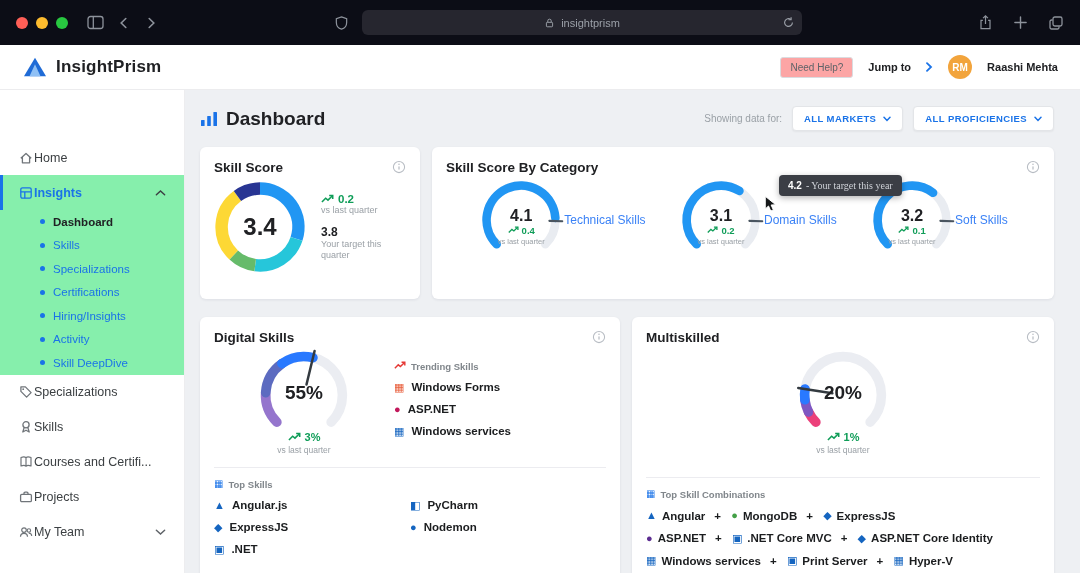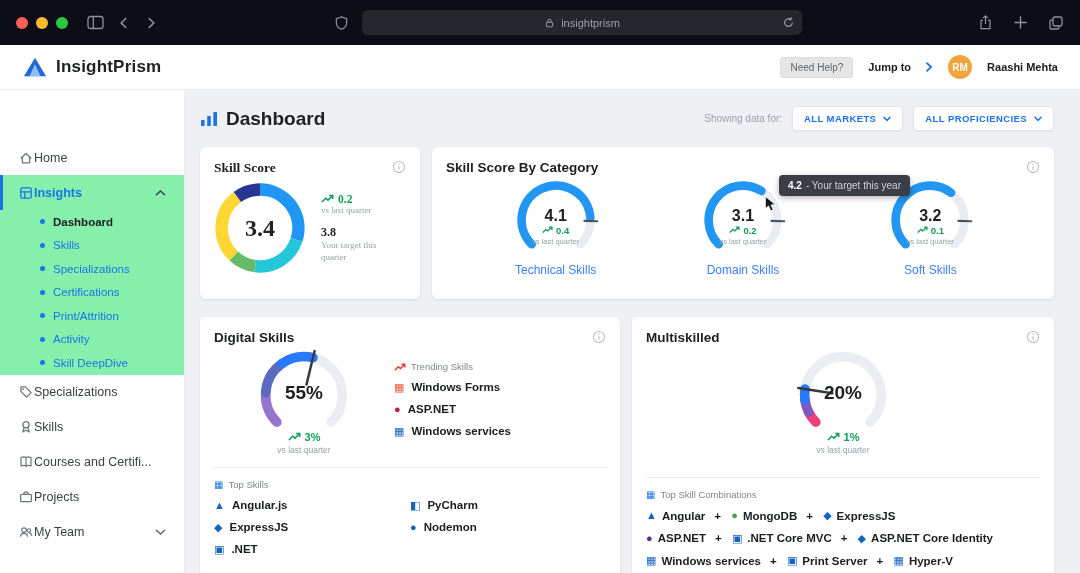--- a/index.html
+++ b/index.html
@@ -18,21 +18,21 @@
   .chrome-ic{color:#8d929b;cursor:pointer;display:flex;align-items:center;}
   .sp{flex:1;}
   .url-bar{flex:0 0 440px;height:25px;background:#26262f;border-radius:6px;display:flex;align-items:center;justify-content:center;gap:6px;color:#9ba0a8;font-size:11px;position:relative;cursor:text;}
   .url-refresh{position:absolute;right:7px;color:#9ba0a8;cursor:pointer;}
   .chrome-right{display:flex;gap:20px;align-items:center;}
 
   
   .app-header{height:45px;background:#fff;display:flex;align-items:center;padding:0 22px;border-bottom:1px solid #ececee;}
   .brand{display:flex;align-items:center;gap:8px;font-size:17px;font-weight:bold;letter-spacing:.2px;cursor:pointer;}
   .header-right{margin-left:auto;display:flex;align-items:center;gap:15px;}
-  .need-help{font-size:10px;color:#5f6368;border:1px solid #dadce0;border-radius:3px;padding:4px 9px;background:#e5e5e5;cursor:pointer;}
+  .need-help{font-size:10px;color:#5f6368;border:1px solid #dadce0;border-radius:3px;padding:4px 9px;background:#fca5a5;cursor:pointer;}
   .jump-to{font-size:11px;font-weight:bold;display:flex;gap:14px;align-items:center;cursor:pointer;}
   .jump-to .chev{color:var(--blue);}
   .avatar{width:24px;height:24px;border-radius:12px;background:#f2a43c;color:#fff;font-size:10px;font-weight:bold;display:flex;align-items:center;justify-content:center;cursor:pointer;}
   .user-name{font-size:11px;font-weight:bold;cursor:pointer;}
 
   
   .app-body{display:flex;height:483px;}
   .sidebar{flex:0 0 185px;background:#fff;padding-top:50px;border-right:1px solid #ededef;overflow:hidden;}
   .side-item{height:35px;display:flex;align-items:center;gap:0;padding:0 18px;font-size:12.5px;color:#3c4043;cursor:pointer;}
   .side-item .ic{color:#70757a;}
@@ -52,61 +52,61 @@
   .filters{margin-left:auto;display:flex;align-items:center;gap:10px;justify-content:center;}
   .showing{font-size:10px;color:var(--muted);}
   .pill{display:flex;align-items:center;gap:7px;background:#fff;border:1px solid #e3e5e8;border-radius:4px;padding:6px 11px;font-size:9.5px;font-weight:bold;color:var(--blue);letter-spacing:.4px;box-shadow:0 1px 2px rgba(0,0,0,.05);cursor:pointer;}
 
   .cards-row{display:flex;gap:12px;margin-bottom:18px;}
   .card{background:#fff;border-radius:6px;box-shadow:0 1px 3px rgba(20,30,60,.08);position:relative;}
   .card-head{display:flex;align-items:flex-start;padding:13px 14px 0;}
   .card-title{font-size:13.5px;font-weight:bold;}
   .info{margin-left:auto;cursor:pointer;}
 
-  .card-skill{flex:0 0 220px;height:152px;font-family:Liberation Serif, serif;}
+  .card-skill{flex:0 0 220px;height:152px;}
   .card-category{flex:1;height:152px;}
   .card-digital{flex:0 0 420px;height:300px;}
   .card-multi{flex:1;height:300px;}
 
   
   .ss-body{display:flex;align-items:center;gap:13px;padding:4px 12px 0;}
   .donut-wrap{position:relative;width:96px;height:96px;flex:0 0 96px;}
   .gwrap svg,.donut-wrap svg{width:100%;height:100%;}
   .donut-value{position:absolute;inset:0;display:flex;align-items:center;justify-content:center;font-size:24px;font-weight:bold;}
   .ss-right{display:flex;flex-direction:column;font-size:9px;color:var(--muted);}
   .delta-row{display:flex;align-items:center;gap:4px;color:var(--green);font-weight:bold;font-size:11.5px;}
   .t-ic{width:13px;height:10px;}
   .target-val{margin-top:9px;font-size:12px;font-weight:bold;color:#202124;}
   .cap{font-size:9px;color:var(--muted);line-height:1.25;max-width:72px;}
 
   
   .gauge-row{display:flex;justify-content:space-around;padding:2px 30px 0;}
-  .cat-gauge{display:flex;flex-direction:column;align-items:center;text-align:right;}
+  .cat-gauge{display:flex;flex-direction:row;align-items:center;text-align:right;}
   .gwrap{position:relative;width:86px;height:86px;}
   .g-overlay{position:absolute;inset:0;display:flex;flex-direction:column;align-items:center;justify-content:center;padding-top:12px;}
   .g-value{font-size:16px;font-weight:bold;}
   .g-delta{display:flex;align-items:center;gap:3px;font-size:9.5px;font-weight:bold;color:var(--green);}
   .g-delta .t-ic{width:11px;height:8px;}
   .g-caption{font-size:7.5px;color:var(--muted);margin-top:1px;}
   .g-label{font-size:12px;color:#3b82f6;}
 
   .tooltip{position:absolute;left:347px;top:28px;background:#3b3e45;color:#fff;font-size:10px;padding:5px 9px;border-radius:4px;display:flex;gap:4px;white-space:nowrap;box-shadow:0 2px 6px rgba(0,0,0,.3);z-index:5;}
   .tooltip .tt-val{font-weight:bold;}
-  .tooltip .tt-txt{color:#cfd2d8;}
+  .tooltip .tt-txt{color:#cfd2d8;font-family:Liberation Serif, serif;}
   .cursor{position:absolute;left:332px;top:48px;z-index:6;}
 
   
   .dig-top{display:flex;padding:2px 14px 0;}
   .big-col{display:flex;flex-direction:column;align-items:center;flex:0 0 180px;}
   .big-wrap{position:relative;width:96px;height:96px;}
   .big-value{position:absolute;inset:0;display:flex;align-items:center;justify-content:center;font-size:19px;font-weight:bold;padding-bottom:4px;}
   .big-delta{display:flex;align-items:center;gap:4px;color:var(--green);font-weight:bold;font-size:11px;margin-top:-12px;}
   .big-caption{font-size:8.5px;color:var(--muted);margin-top:2px;}
   .trend-col{flex:1;padding-top:14px;}
-  .mini-head{display:flex;align-items:flex-end;gap:5px;font-size:9.5px;color:#80868b;margin-bottom:9px;}
+  .mini-head{display:flex;align-items:flex-start;gap:5px;font-size:9.5px;color:#80868b;margin-bottom:9px;font-weight:bold;}
   .mini-head .glyph{font-size:10px;color:var(--blue);}
   .skill-list{list-style:none;display:flex;flex-direction:column;gap:10px;}
   .skill-item{display:flex;align-items:center;gap:7px;font-size:11.5px;font-weight:600;color:#1b1d1f;cursor:pointer;}
   .glyph{font-size:11px;line-height:1;}
   .divider{border:none;border-top:1px solid #ececf0;margin:12px 14px 11px;}
   .bottom-sec{padding:0 14px;}
   .top-grid{display:flex;}
   .top-grid .skill-list{flex:1;}
   .multi-top{display:flex;flex-direction:column;align-items:center;padding-top:2px;height:120px;}
   .combo-list{display:flex;flex-direction:column;gap:10px;}
@@ -252,21 +252,21 @@
             <span>Specializations</span>
           </li>
 
           <li class="sub-item">
             <span class="dot"></span>
             <span>Certifications</span>
           </li>
 
           <li class="sub-item">
             <span class="dot"></span>
-            <span>Print/Attrition</span>
+            <span>Hiring/Insights</span>
           </li>
 
           <li class="sub-item">
             <span class="dot"></span>
             <span>Activity</span>
           </li>
 
           <li class="sub-item">
             <span class="dot"></span>
             <span>Skill DeepDive</span>

